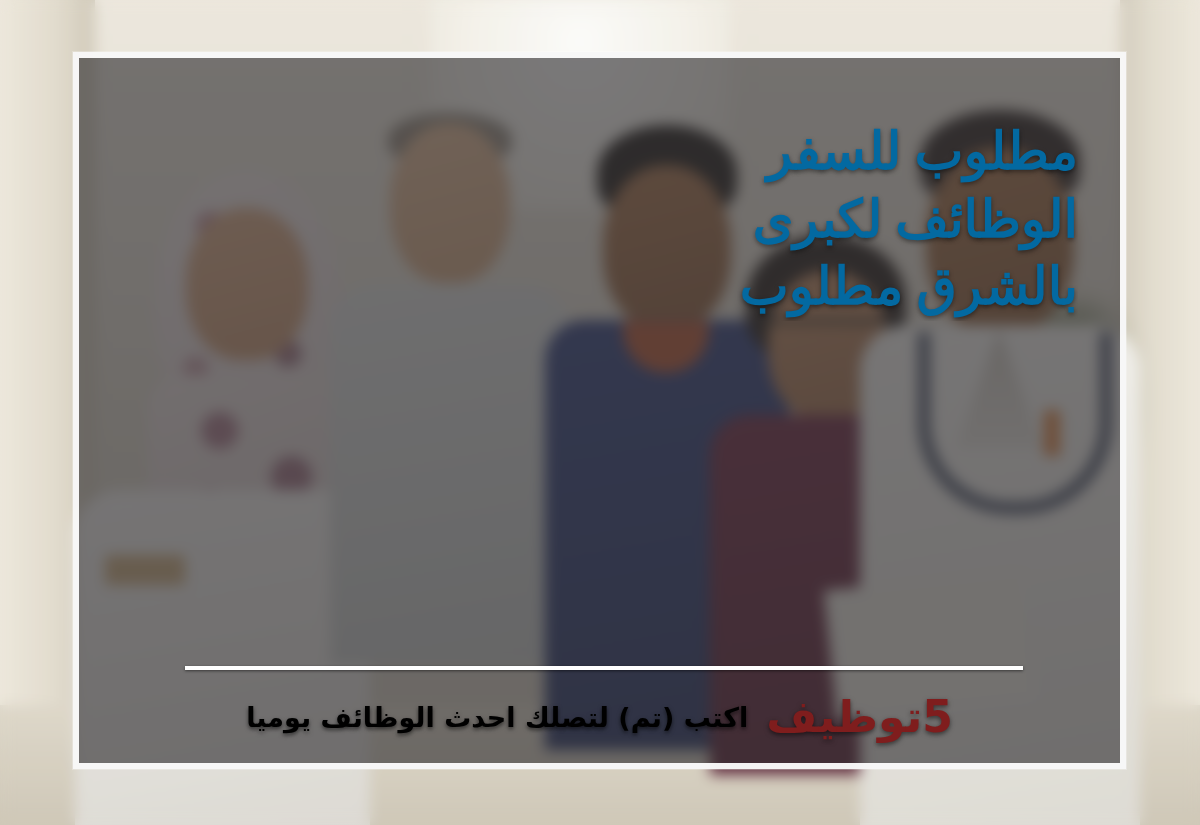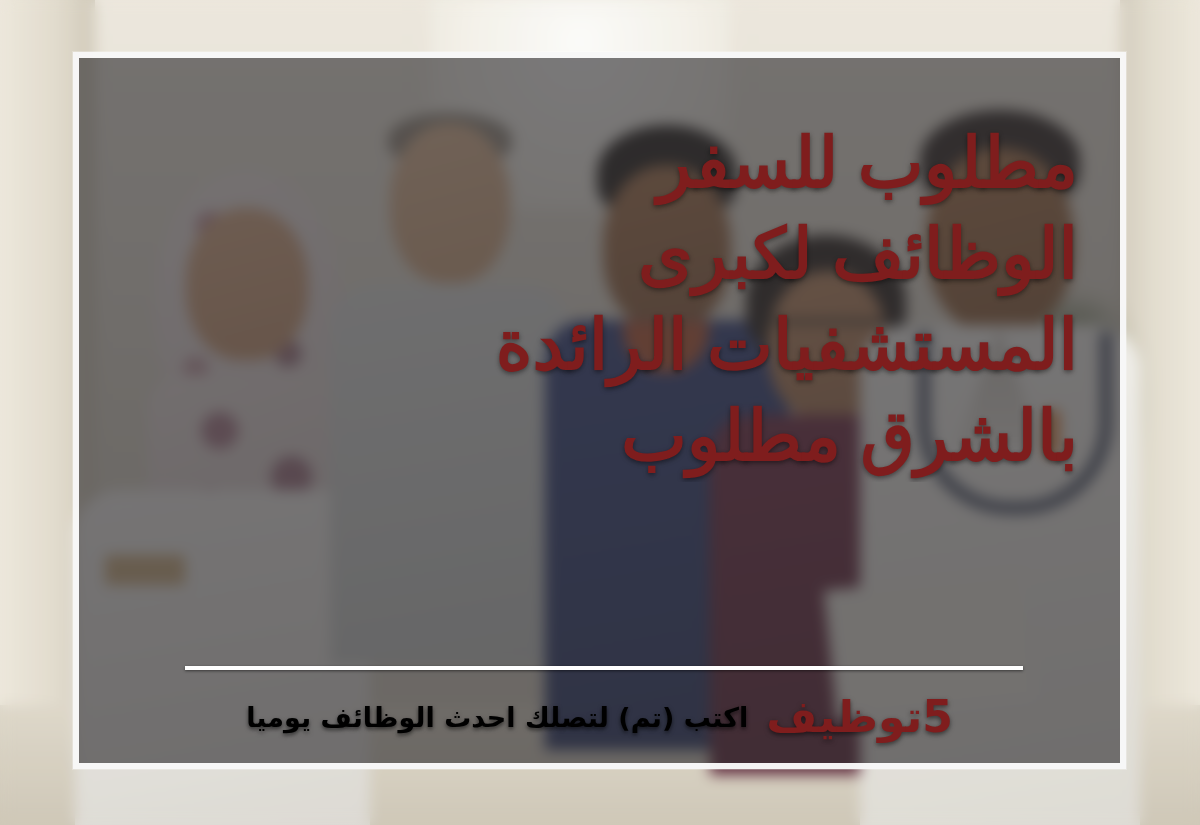--- a/index.html
+++ b/index.html
@@ -118,24 +118,24 @@
     box-sizing:border-box;
     background:rgba(42,40,44,.62);
     box-shadow:0 0 0 1px rgba(255,255,255,.25);
   }
   .card-inner{position:relative;width:100%;height:100%;}
 
   
   .headline{
     position:absolute;right:42px;top:60px;width:725px;
     direction:rtl;text-align:right;
-    color:#7f1d1d;
-    font-family:Liberation Sans, sans-serif;
+    color:#0369a1;
+    font-family:Liberation Serif, serif;
     font-weight:700;
-    font-size:70px;
+    font-size:52px;
     line-height:1.30;
     letter-spacing:0;
     text-shadow:0 2px 5px rgba(0,0,0,.45);
     overflow:hidden;
     max-height:540px;
   }
   .headline-line{display:block;white-space:nowrap;}
 
   
   .divider{
@@ -214,21 +214,20 @@
     <div class="photo-blur"></div>
     <div class="photo-soft"></div>
   </div>
 
   <div class="card">
     <div class="card-inner">
 
       <div class="headline">
         <span class="headline-line">مطلوب للسفر</span>
         <span class="headline-line">الوظائف لكبرى</span>
-        <span class="headline-line">المستشفيات الرائدة</span>
         <span class="headline-line">بالشرق مطلوب</span>
       </div>
 
       <div class="divider"></div>
 
       <div class="footer">
         <span class="brand">5توظيف</span>
         <span class="cta">اكتب (تم) لتصلك احدث الوظائف يوميا</span>
       </div>
 

